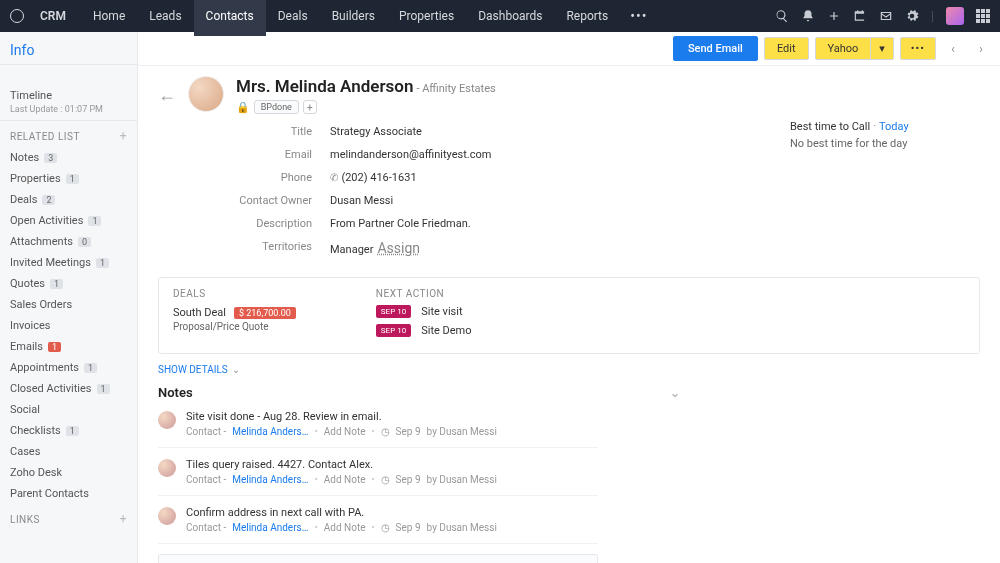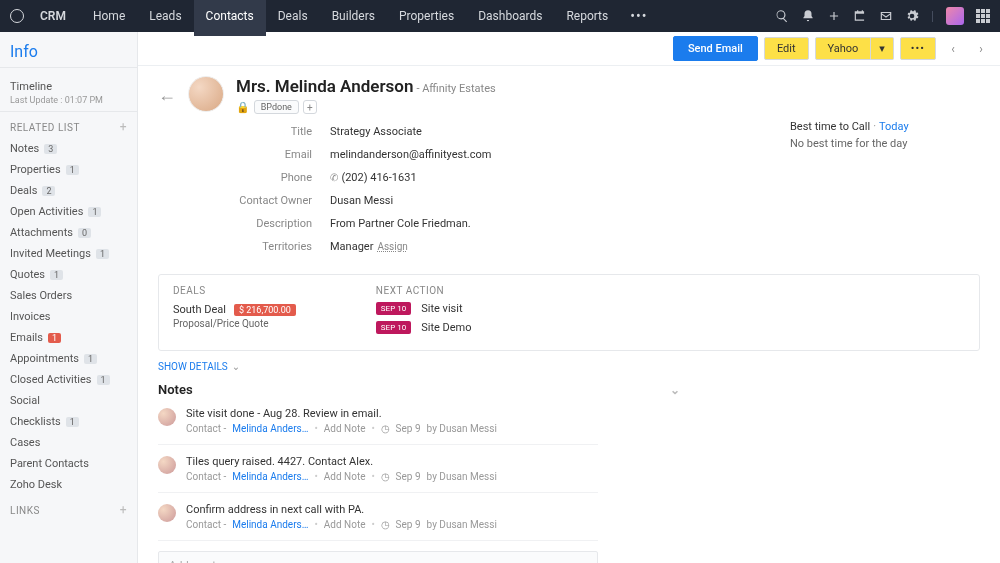--- a/index.html
+++ b/index.html
@@ -18,21 +18,21 @@
 .nav-icon { width: 14px; height: 14px; fill: #c9ccd2; cursor:pointer; }
 .avatar-small { width: 18px; height: 18px; border-radius: 3px; background: linear-gradient(135deg,#e8a,#a6e); }
 .grid-icon { width: 14px; height: 14px; display:grid; grid-template-columns: repeat(3,1fr); gap:1px; }
 .grid-icon span { background:#c9ccd2; }
 
 
 .body { flex: 1; display: flex; overflow: hidden; }
 
 
 .sidebar { width: 138px; background: #f6f7f9; border-right: 1px solid #e6e8eb; padding: 8px 0 0 0; overflow-y: auto; font-size: 11px; }
-.side-info { color: #1b7ced; padding: 2px 10px 6px; font-size: 16px; border-bottom: 1px solid #e6e8eb; margin-bottom:8px;}
+.side-info { color: #1b7ced; padding: 2px 10px 6px; font-size: 14px; border-bottom: 1px solid #e6e8eb; margin-bottom:20px;}
 .side-head { color:#555; padding: 4px 10px 2px; font-size:11px;}
 .side-sub { color:#999; font-size:9px; padding: 0 10px 6px; border-bottom:1px solid #e6e8eb;}
 .side-section { color:#888; font-size:10px; padding: 8px 10px 4px; display:flex; justify-content:space-between; align-items:center; letter-spacing:0.5px;}
 .side-item { padding: 4px 10px; color:#555; display:flex; align-items:center; gap:5px; cursor:pointer;}
 .side-badge { background:#dfe3e8; color:#666; border-radius:2px; font-size:9px; padding:0 4px; min-width:12px; text-align:center;}
 .side-badge.red { background:#e35b4c; color:#fff; }
 
 
 .main { flex:1; display:flex; flex-direction:column; overflow:hidden; }
 
@@ -59,21 +59,21 @@
 .tag-add { border:1px solid #d4d8dd; border-radius:3px; width:14px; height:14px; display:flex;align-items:center;justify-content:center; font-size:10px; color:#888; cursor:pointer;}
 
 
 .scroll { flex:1; overflow-y:auto; padding: 0 20px 20px; }
 .details-row { display:flex; gap:30px; align-items:flex-start;}
 .details-table { margin-left:62px; }
 .detail-row { display:flex; padding:5px 0; font-size:11px;}
 .detail-label { width:110px; text-align:right; color:#888; padding-right:18px;}
 .detail-value { color:#333; }
 .phone-icon { color:#888; margin-right:3px; font-size:10px;}
-.assign-link { color:#888; text-decoration:underline dotted; font-size:10px; margin-left:4px;}
+.assign-link { color:#888; text-decoration:underline dotted; font-size:14px; margin-left:4px;}
 
 .best-time { margin-left:auto; font-size:11px; color:#333; text-align:left; min-width:190px;}
 .best-time .today { color:#1b7ced; }
 .best-time .sep { color:#999; margin:0 3px;}
 
 
 .card { border:1px solid #e6e8eb; border-radius:3px; margin-top:16px; padding:10px 14px; display:flex; gap:80px;}
 .card-section { }
 .card-head { font-size:10px; color:#888; letter-spacing:0.5px; margin-bottom:6px;}
 .deal-name { font-size:11px; color:#333; display:inline-block;}
@@ -218,24 +218,24 @@
             <span>Social</span>
           </div>
           <div class="side-item">
             <span>Checklists</span>
             <span class="side-badge">1</span>
           </div>
           <div class="side-item">
             <span>Cases</span>
           </div>
           <div class="side-item">
+            <span>Zoho Desk</span>
+          </div>
+          <div class="side-item">
             <span>Parent Contacts</span>
-          </div>
-          <div class="side-item">
-            <span>Zoho Desk</span>
           </div>
         </div>
       <div class="side-section">
         <span>LINKS</span>
         <span style="color:#bbb;font-size:12px;">+</span>
       </div>
     </div>
 
     <div class="main">
       <div class="actionbar">

